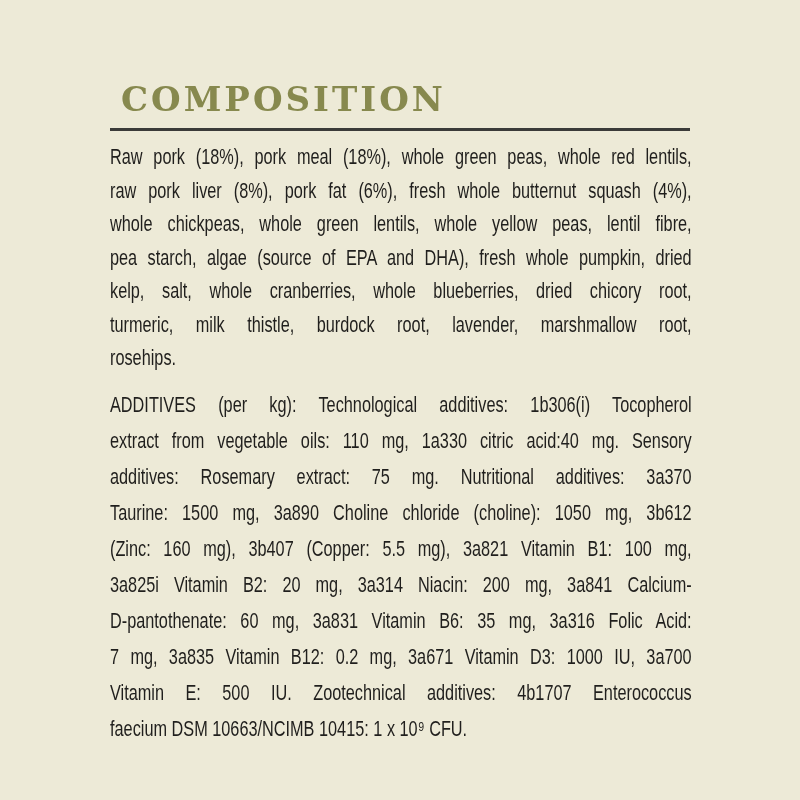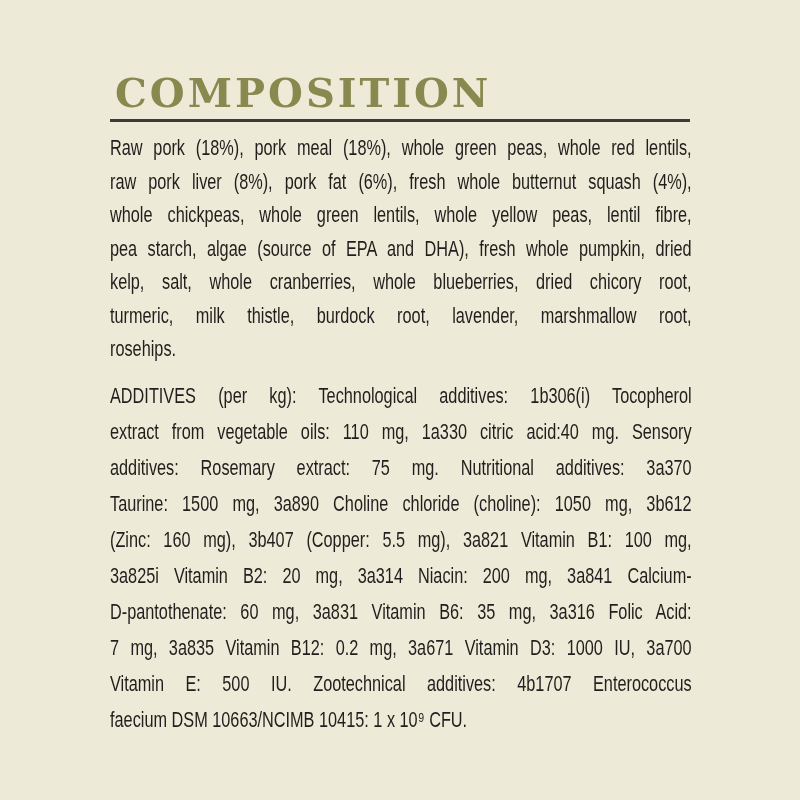--- a/index.html
+++ b/index.html
@@ -14,24 +14,24 @@
     font-family: "Liberation Sans", sans-serif;
     position: relative;
   }
   .panel {
     position: absolute;
     left: 110px;
     top: 70px;
     width: 582px;
   }
   .heading {
-    margin: 5px;
+    margin: 11px;
     font-family: "DejaVu Serif", serif;
     font-weight: bold;
-    font-size: 40px;
+    font-size: 34px;
     line-height: 36px;
     letter-spacing: 3px;
     color: #87894e;
   }
   .divider {
     width: 580px;
     height: 3px;
     background: #3b3b39;
     margin-top: 8px;
   }

